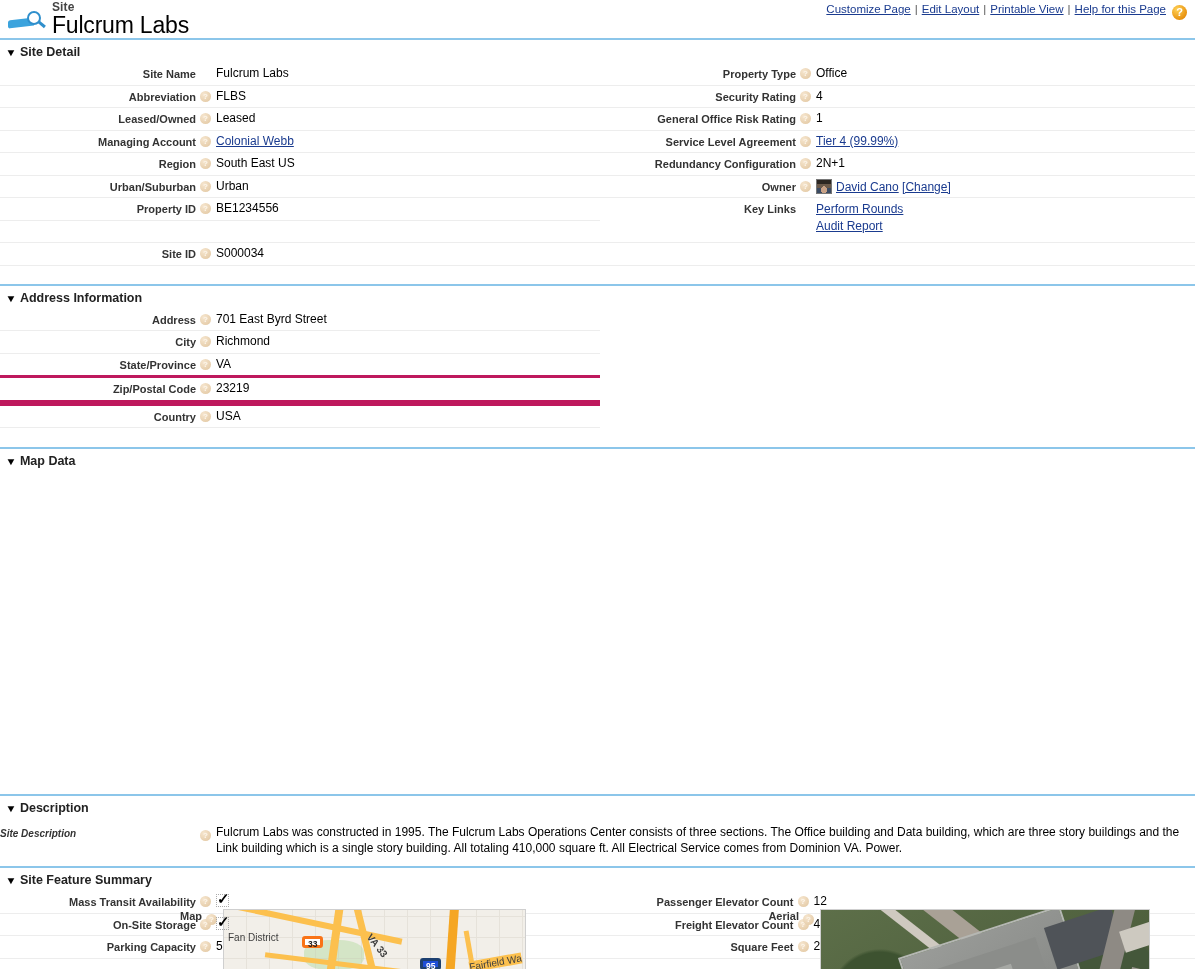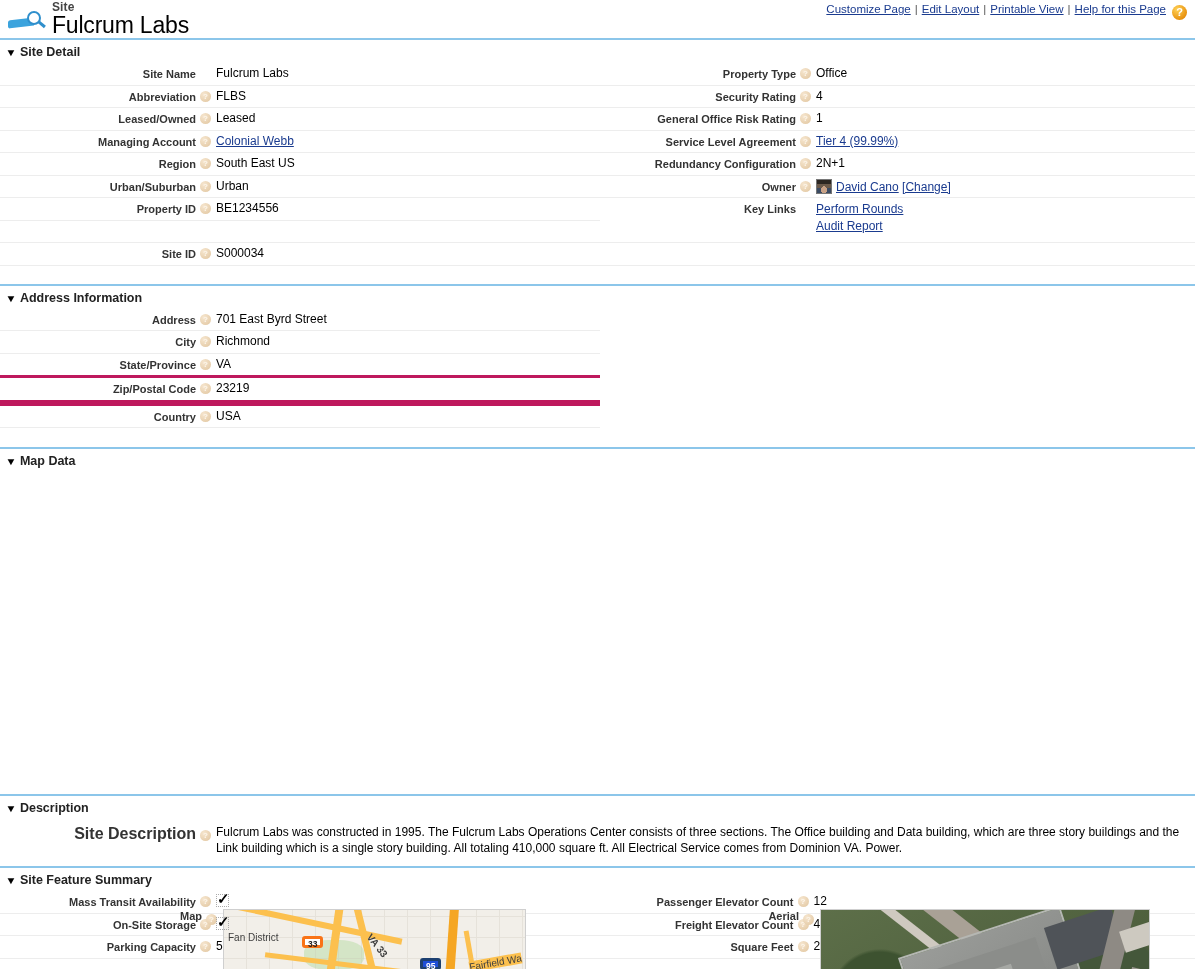--- a/index.html
+++ b/index.html
@@ -230,23 +230,23 @@
   }
   .shield.i {
     background: #1d4ed8;
     color: #fff;
     border-color: #1d4070;
   }
 
   
   .desc-row { display: flex; align-items: flex-start; padding: 6px 0 8px 0; }
   .desc-label {
-    width: 196px; flex: none; text-align: right;
-    font-weight: bold; font-size: 16px; color: #333;
-    line-height: 15px; padding-top: 1px;
+    width: 196px; flex: none; 
+    font-weight: bold; font-size: 10px; color: #333;
+    line-height: 15px; padding-top: 1px; font-style: italic;
   }
   .desc-text {
     font-size: 12px;
     line-height: 15.5px;
     padding-right: 14px;
   }
 </style>
 </head>
 <body>
 

